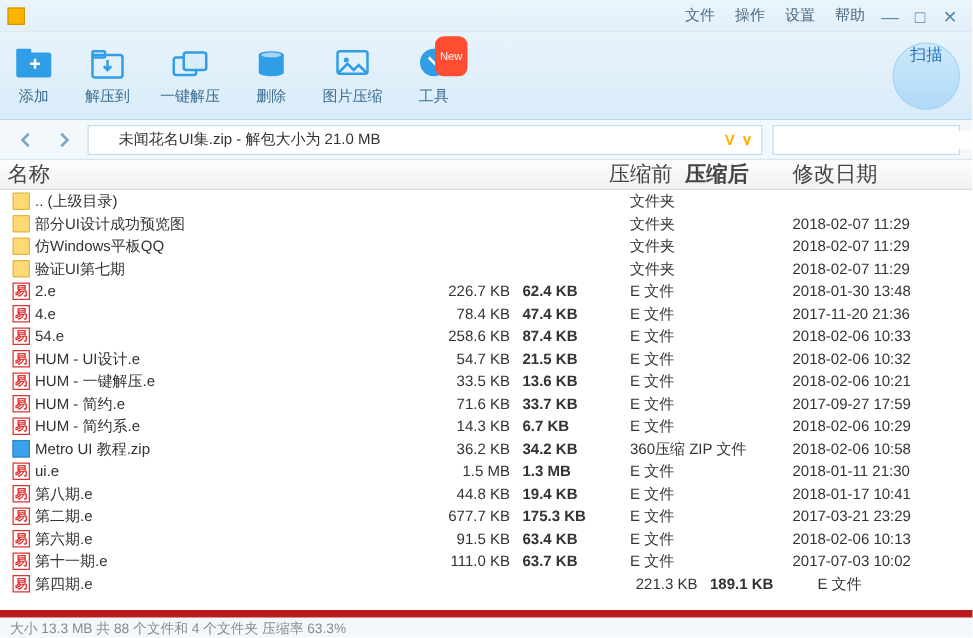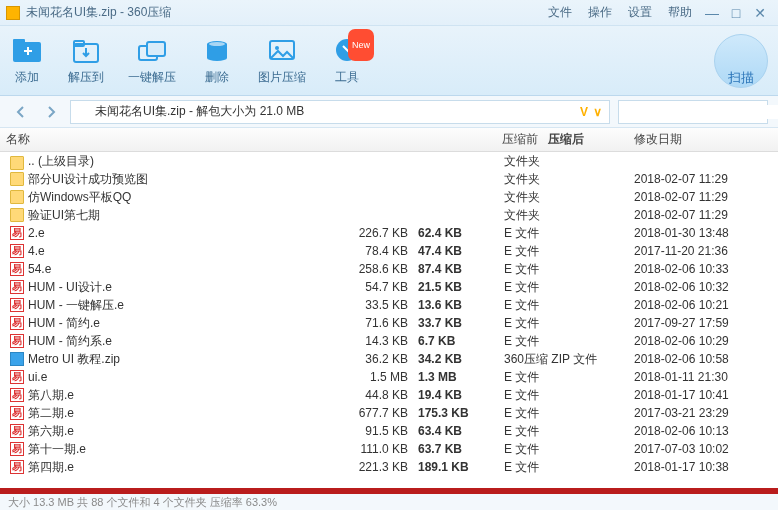--- a/index.html
+++ b/index.html
@@ -9,30 +9,30 @@
 .titlebar .icon-box { width: 14px; height: 14px; background: #ffb400; margin-right: 6px; display: inline-block; border: 1px solid #d89600; }
 .titlebar .title { flex: 0 0 auto; font-size: 12px; color: #4a6b86; }
 .titlebar .spacer { flex: 1; }
 .titlebar .menu-item { color: #4a6b86; margin: 0 8px; cursor: pointer; }
 .titlebar .win-btn { width: 24px; height: 20px; display: flex; align-items: center; justify-content: center; color: #5b88ab; cursor: pointer; font-size: 14px; }
 
 .toolbar { height: 70px; background: linear-gradient(#e8f3fb,#d8ecf9); display: flex; align-items: center; padding: 0 10px; gap: 24px; border-bottom: 1px solid #bcd8ed; }
 .tool-btn { display: flex; flex-direction: column; align-items: center; gap: 4px; cursor: pointer; color: #3d6d92; font-size: 12px; }
 .tool-ic { width: 34px; height: 30px; display: flex; align-items: center; justify-content: center; }
 .badge { position: absolute; top: -6px; right: -10px; background: #ff4d32; color: #fff; font-size: 9px; padding: 11px 4px; border-radius: 7px; }
-.scan-btn { margin-left: auto; width: 54px; height: 54px; border-radius: 27px; background: linear-gradient(#cfe9fb,#aed9f6); display: flex; align-items: flex-end; justify-content: center; color: #2a74b8; font-size: 13px; border: 1px solid #a9d2ef; cursor: pointer; }
+.scan-btn { margin-left: auto; width: 54px; height: 54px; border-radius: 27px; background: linear-gradient(#cfe9fb,#aed9f6); display: flex; align-items: flex-start; justify-content: center; color: #2a74b8; font-size: 13px; border: 1px solid #a9d2ef; cursor: pointer; }
 
 .navbar { height: 32px; background: #f3f8fc; display: flex; align-items: center; padding: 0 10px; gap: 8px; border-bottom: 1px solid #d6e6f2; }
 .nav-arrow { width: 22px; height: 22px; display:flex; align-items:center; justify-content:center; cursor:pointer; color:#7aa6c5; }
 .path-box { flex: 1; height: 24px; background: #fff; border: 1px solid #c7dceb; display: flex; align-items: center; padding: 0 6px; gap: 6px; }
 .path-box .vip { margin-left: auto; color: #ffb100; font-weight: bold; letter-spacing: 1px; }
 .search-box { width: 150px; height: 24px; background: #fff; border: 1px solid #c7dceb; display: flex; align-items: center; padding: 0 6px; }
 .search-box input { border: none; outline: none; flex: 1; font-size: 12px; }
 
-.header-row { height: 24px; background: linear-gradient(#fdfdfd,#f1f1f1); border-bottom: 1px solid #dcdcdc; display: flex; align-items: center; font-size: 12px; color: #444; }
+.header-row { height: 24px; background: linear-gradient(#fdfdfd,#f1f1f1); border-bottom: 1px solid #dcdcdc; display: flex; align-items: center; font-size: 17px; color: #444; }
 .col-name { flex: 1; padding-left: 6px; }
 .col-before { width: 80px; text-align: right; padding-right: 10px; }
 .col-after { width: 80px; padding-right: 10px; font-weight: bold; }
 .col-type { width: 130px; padding-left: 6px; }
 .col-date { width: 150px; padding-left: 6px; }
 
 .file-list { height: 330px; overflow: hidden; }
 .row { height: 18px; display: flex; align-items: center; font-size: 12px; color: #333; padding: 0; }
 .row .ic { width: 14px; height: 14px; margin: 0 4px 0 4px; display:inline-flex; align-items:center; justify-content:center; font-size:10px; }
 .ic-folder { background: #ffd978; border: 1px solid #e0b83e; border-radius: 1px; }
@@ -41,21 +41,20 @@
 
 .statusbar { position: absolute; bottom: 0; left: 0; right: 0; height: 22px; background: #f3f8fc; border-top: 6px solid #b91c1c; display: flex; align-items: center; padding: 0 8px; color: #8a8a8a; font-size: 11px; }
 
 svg { display: block; }
 </style>
 </head>
 <body>
 
 <div class="titlebar">
   <span class="icon-box"></span>
-  <span class="title">未闻花名UI集.zip - 360压缩</span>
   <span class="spacer"></span>
   <span class="menu-item">文件</span>
   <span class="menu-item">操作</span>
   <span class="menu-item">设置</span>
   <span class="menu-item">帮助</span>
   <span class="win-btn">—</span>
   <span class="win-btn">□</span>
   <span class="win-btn">✕</span>
 </div>
 
@@ -149,21 +148,21 @@
 
 <div class="header-row">
   <div class="col-name">名称</div>
   <div class="col-before">压缩前</div>
   <div class="col-after">压缩后</div>
   <div class="col-date">修改日期</div>
 </div>
 
 <div class="file-list" id="file-list">
     <div class="row">
-      <div class="col-name" style="display:flex;align-items:flex-end">
+      <div class="col-name" style="display:flex;align-items:center">
         <span class="ic ic-folder"></span>
         <span>.. (上级目录)</span>
       </div>
       <div class="col-before"></div>
       <div class="col-after"></div>
       <div class="col-type">文件夹</div>
       <div class="col-date"></div>
     </div>
     <div class="row">
       <div class="col-name" style="display:flex;align-items:center">
@@ -326,19 +325,18 @@
       <div class="col-date">2017-07-03 10:02</div>
     </div>
     <div class="row">
       <div class="col-name" style="display:flex;align-items:center">
         <span class="ic ic-e">易</span>
         <span>第四期.e</span>
       </div>
       <div class="col-before">221.3 KB</div>
       <div class="col-after">189.1 KB</div>
       <div class="col-type">E 文件</div>
-      <div class="col-date">2018-01-17 10:38</div>
     </div>
   </div>
 
 <div class="statusbar">
   <span>大小 13.3 MB 共 88 个文件和 4 个文件夹 压缩率 63.3%</span>
 </div>
 
 </body></html>

